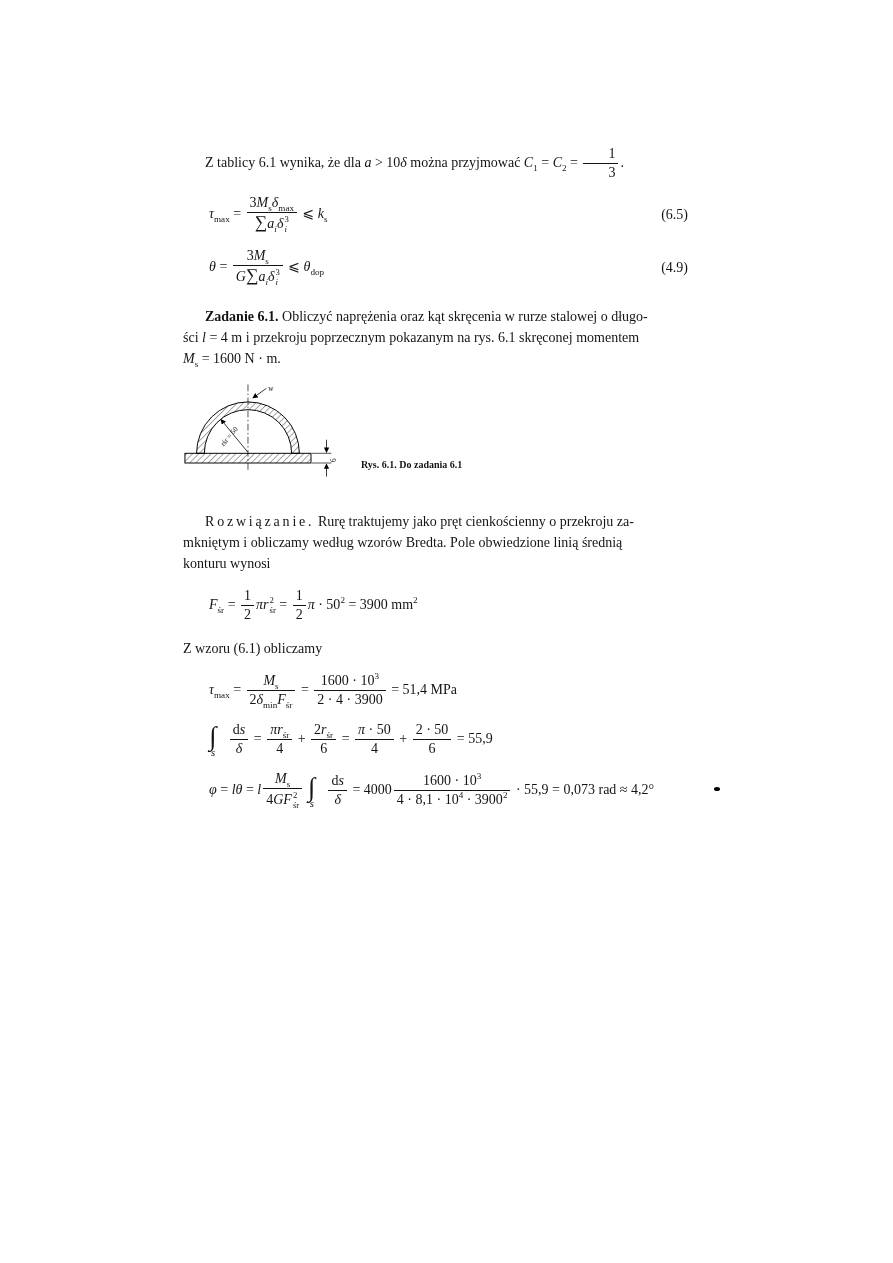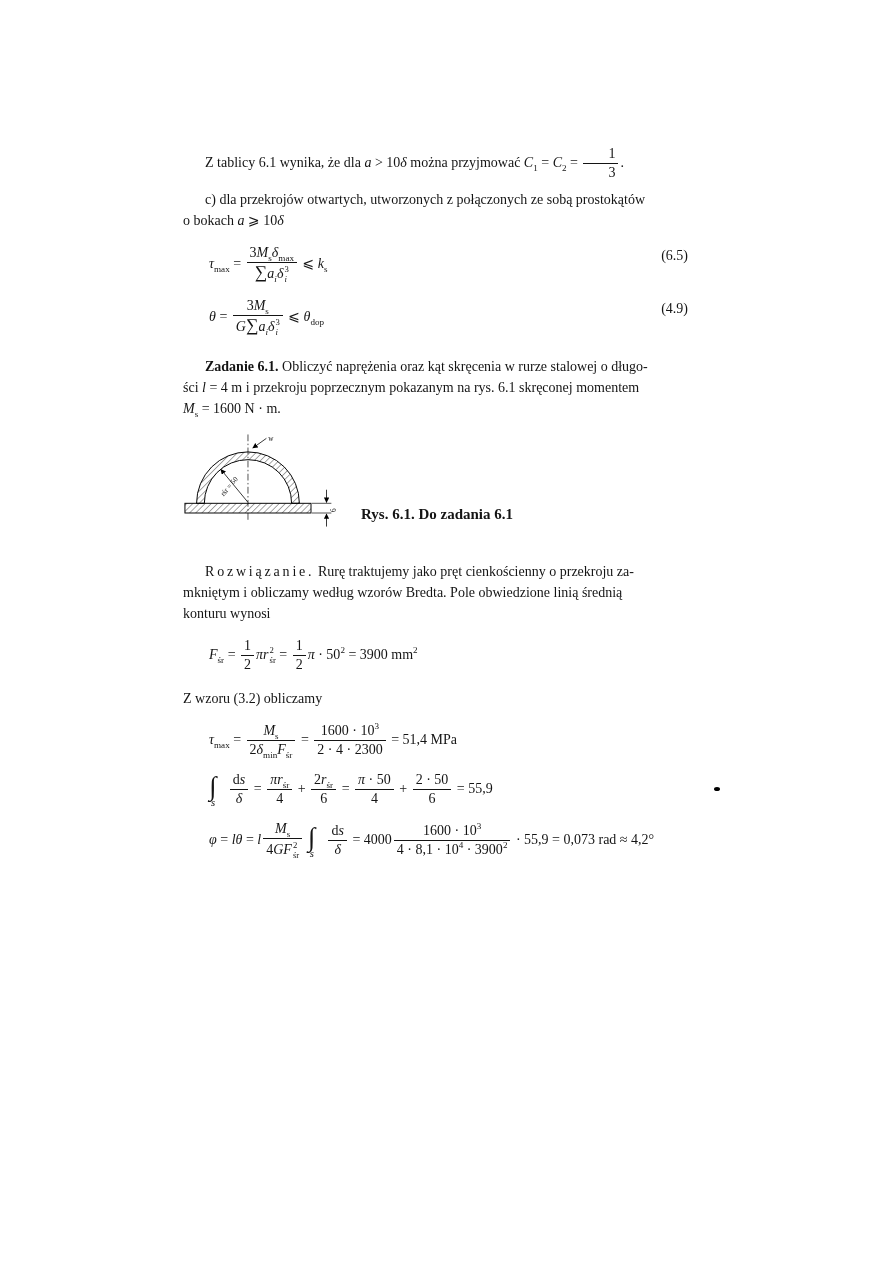--- a/index.html
+++ b/index.html
@@ -3,49 +3,48 @@
 <meta charset="utf-8">
 <style>
   *{box-sizing:border-box;margin:0;padding:0;}
   html,body{background:#ffffff;}
   .page{position:relative;width:893px;height:1260px;background:#fff;color:#141414;
         font-family:"Liberation Serif","DejaVu Serif",serif;overflow:hidden;}
   .content{position:absolute;left:183px;top:146px;width:505px;font-size:14px;line-height:21px;}
   p{margin:0;}
   p.indent{text-indent:22px;}
   .mt8{margin-top:8px;} .mt18{margin-top:30px;} .mt22{margin-top:19px;}
-  .equation{display:flex;align-items:flex-start;padding-left:26px;margin:14px 0;gap:38px;}
+  .equation{display:flex;align-items:center;padding-left:26px;margin:14px 0;gap:38px;}
   .eq-num{margin-left:auto;}
   .frac{display:inline-block;vertical-align:middle;text-align:center;margin:0 2px;line-height:1.15;}
   .frac .num{display:block;padding:0 3px 1px;border-bottom:1px solid #141414;}
   .frac .den{display:block;padding:1px 3px 0;}
   sub,sup{font-size:0.65em;line-height:0;}
   .ss{display:inline-block;vertical-align:-0.45em;font-size:0.62em;line-height:1.15;text-align:left;margin-left:1px;}
   .ss span{display:block;}
   .sum{font-size:1.25em;line-height:1;}
   .rel{font-family:"DejaVu Sans","DejaVu Serif",serif;}
   .lsp{letter-spacing:0.2em;}
   .int{display:inline-block;position:relative;font-size:1.9em;line-height:1;vertical-align:middle;margin-right:6px;padding:0 2px 6px 0;}
   .int .lim{position:absolute;left:2px;bottom:-3px;font-size:0.4em;font-style:italic;}
   .figure{display:flex;align-items:flex-end;gap:18px;margin:12px 0 16px;}
   .fig-svg{display:block;}
   .fig-svg text{font-family:"Liberation Serif",serif;font-size:7.5px;fill:#141414;}
-  .fig-caption{font-weight:bold;font-size:15px;margin-bottom:6px;white-space:nowrap;}
+  .fig-caption{font-weight:bold;font-size:10px;margin-bottom:6px;white-space:nowrap;}
   .page-number{text-align:right;padding-right:48px;margin-top:28px;}
   .margin-dot{position:absolute;left:714px;top:787px;width:6px;height:4px;border-radius:50%;background:#000;}
 </style>
 </head>
 <body>
 
 <div class="page">
   <div class="content">
 
     <p class="indent">Z tablicy 6.1 wynika, że dla <i>a</i> &gt; 10<i>δ</i> można przyjmować <i>C</i><sub>1</sub> = <i>C</i><sub>2</sub> = <span class="frac"><span class="num">1</span><span class="den">3</span></span>.</p>
 
-    <p class="indent mt8">c) dla przekrojów otwartych, utworzonych z połączonych ze sobą prostokątów<br>o bokach <i>a</i> <span class="rel">⩾</span> 10<i>δ</i></p>
 
     <div class="equation">
       <span class="eq-body"><i>τ</i><sub>max</sub> = <span class="frac"><span class="num">3<i>M</i><sub>s</sub><i>δ</i><sub>max</sub></span><span class="den"><span class="sum">∑</span><i>a</i><sub><i>i</i></sub><i>δ</i><span class="ss"><span>3</span><span><i>i</i></span></span></span></span> <span class="rel">⩽</span> <i>k</i><sub>s</sub></span>
       <span class="eq-num">(6.5)</span>
     </div>
 
     <div class="equation">
       <span class="eq-body"><i>θ</i> = <span class="frac"><span class="num">3<i>M</i><sub>s</sub></span><span class="den"><i>G</i><span class="sum">∑</span><i>a</i><sub><i>i</i></sub><i>δ</i><span class="ss"><span>3</span><span><i>i</i></span></span></span></span> <span class="rel">⩽</span> <i>θ</i><sub>dop</sub></span>
       <span class="eq-num">(4.9)</span>
     </div>
@@ -77,24 +76,24 @@
       </svg>
       <span class="fig-caption">Rys. 6.1. Do zadania 6.1</span>
     </div>
 
     <p class="indent mt18"><span class="lsp">Rozwiązanie.</span> Rurę traktujemy jako pręt cienkościenny o przekroju za-<br>mkniętym i obliczamy według wzorów Bredta. Pole obwiedzione linią średnią<br>konturu wynosi</p>
 
     <div class="equation">
       <span class="eq-body"><i>F</i><sub>śr</sub> = <span class="frac"><span class="num">1</span><span class="den">2</span></span><i>πr</i><span class="ss"><span>2</span><span>śr</span></span> = <span class="frac"><span class="num">1</span><span class="den">2</span></span><i>π</i> · 50<sup>2</sup> = 3900 mm<sup>2</sup></span>
     </div>
 
-    <p>Z wzoru (3.2) obliczamy</p>
+    <p>Z wzoru (6.1) obliczamy</p>
 
     <div class="equation">
-      <span class="eq-body"><i>τ</i><sub>max</sub> = <span class="frac"><span class="num"><i>M</i><sub>s</sub></span><span class="den">2<i>δ</i><sub>min</sub><i>F</i><sub>śr</sub></span></span> = <span class="frac"><span class="num">1600 · 10<sup>3</sup></span><span class="den">2 · 4 · 2300</span></span> = 51,4 MPa</span>
+      <span class="eq-body"><i>τ</i><sub>max</sub> = <span class="frac"><span class="num"><i>M</i><sub>s</sub></span><span class="den">2<i>δ</i><sub>min</sub><i>F</i><sub>śr</sub></span></span> = <span class="frac"><span class="num">1600 · 10<sup>3</sup></span><span class="den">2 · 4 · 3900</span></span> = 51,4 MPa</span>
     </div>
 
 
     <div class="equation">
       <span class="eq-body"><span class="int">∫<span class="lim">s</span></span> <span class="frac"><span class="num">d<i>s</i></span><span class="den"><i>δ</i></span></span> = <span class="frac"><span class="num"><i>πr</i><sub>śr</sub></span><span class="den">4</span></span> + <span class="frac"><span class="num">2<i>r</i><sub>śr</sub></span><span class="den">6</span></span> = <span class="frac"><span class="num"><i>π</i> · 50</span><span class="den">4</span></span> + <span class="frac"><span class="num">2 · 50</span><span class="den">6</span></span> = 55,9</span>
     </div>
 
 
     <div class="equation">
       <span class="eq-body"><i>φ</i> = <i>lθ</i> = <i>l</i><span class="frac"><span class="num"><i>M</i><sub>s</sub></span><span class="den">4<i>GF</i><span class="ss"><span>2</span><span>śr</span></span></span></span> <span class="int">∫<span class="lim">s</span></span> <span class="frac"><span class="num">d<i>s</i></span><span class="den"><i>δ</i></span></span> = 4000<span class="frac"><span class="num">1600 · 10<sup>3</sup></span><span class="den">4 · 8,1 · 10<sup>4</sup> · 3900<sup>2</sup></span></span> · 55,9 = 0,073 rad ≈ 4,2°</span>

